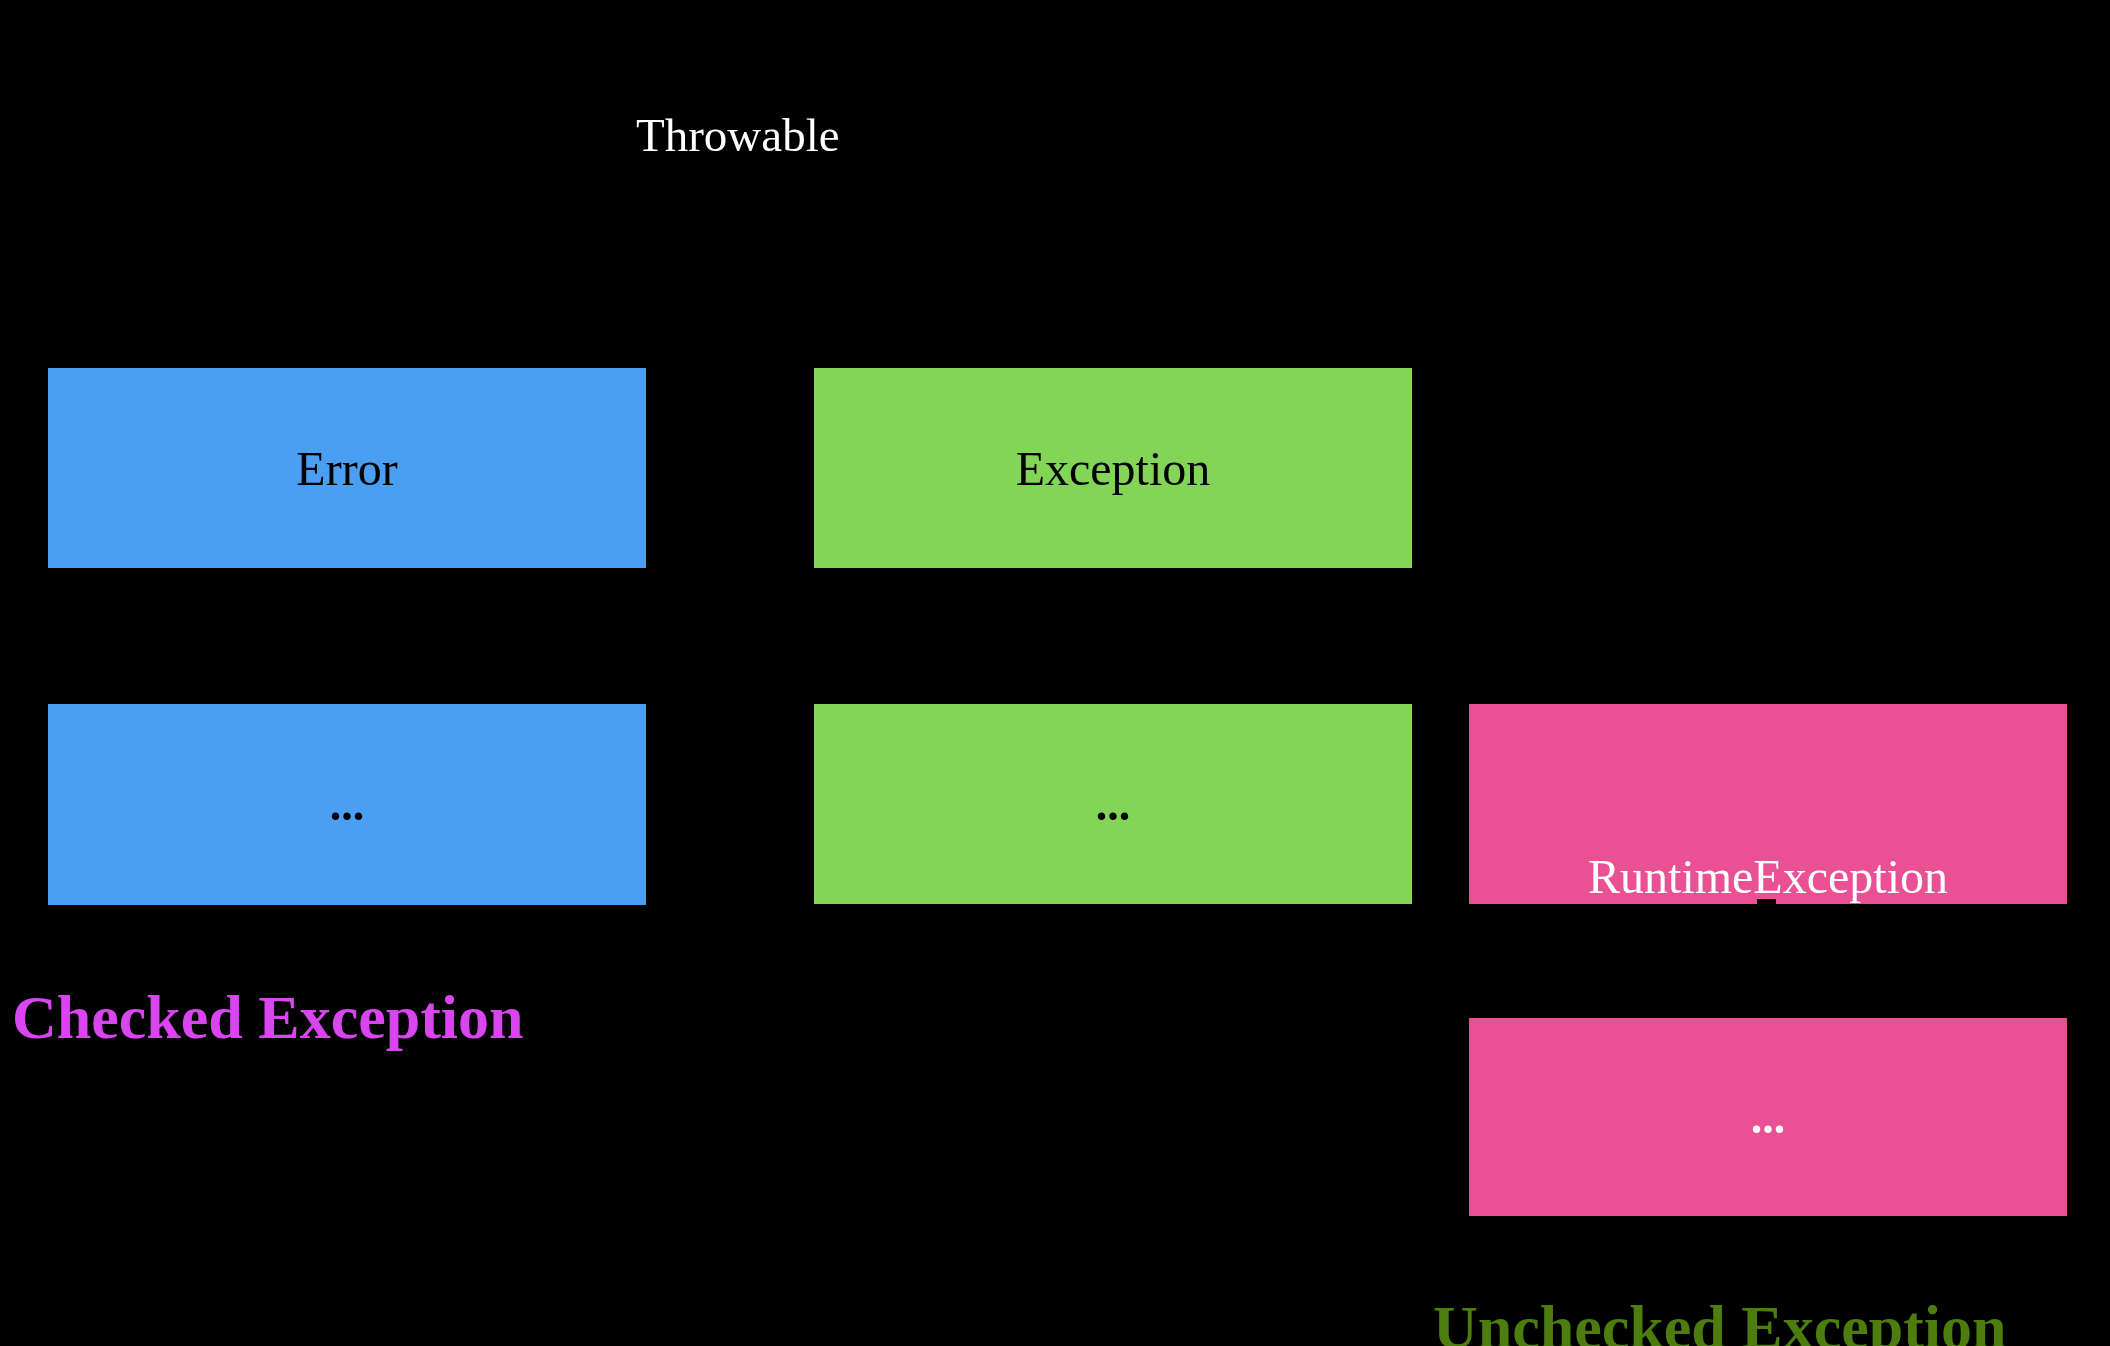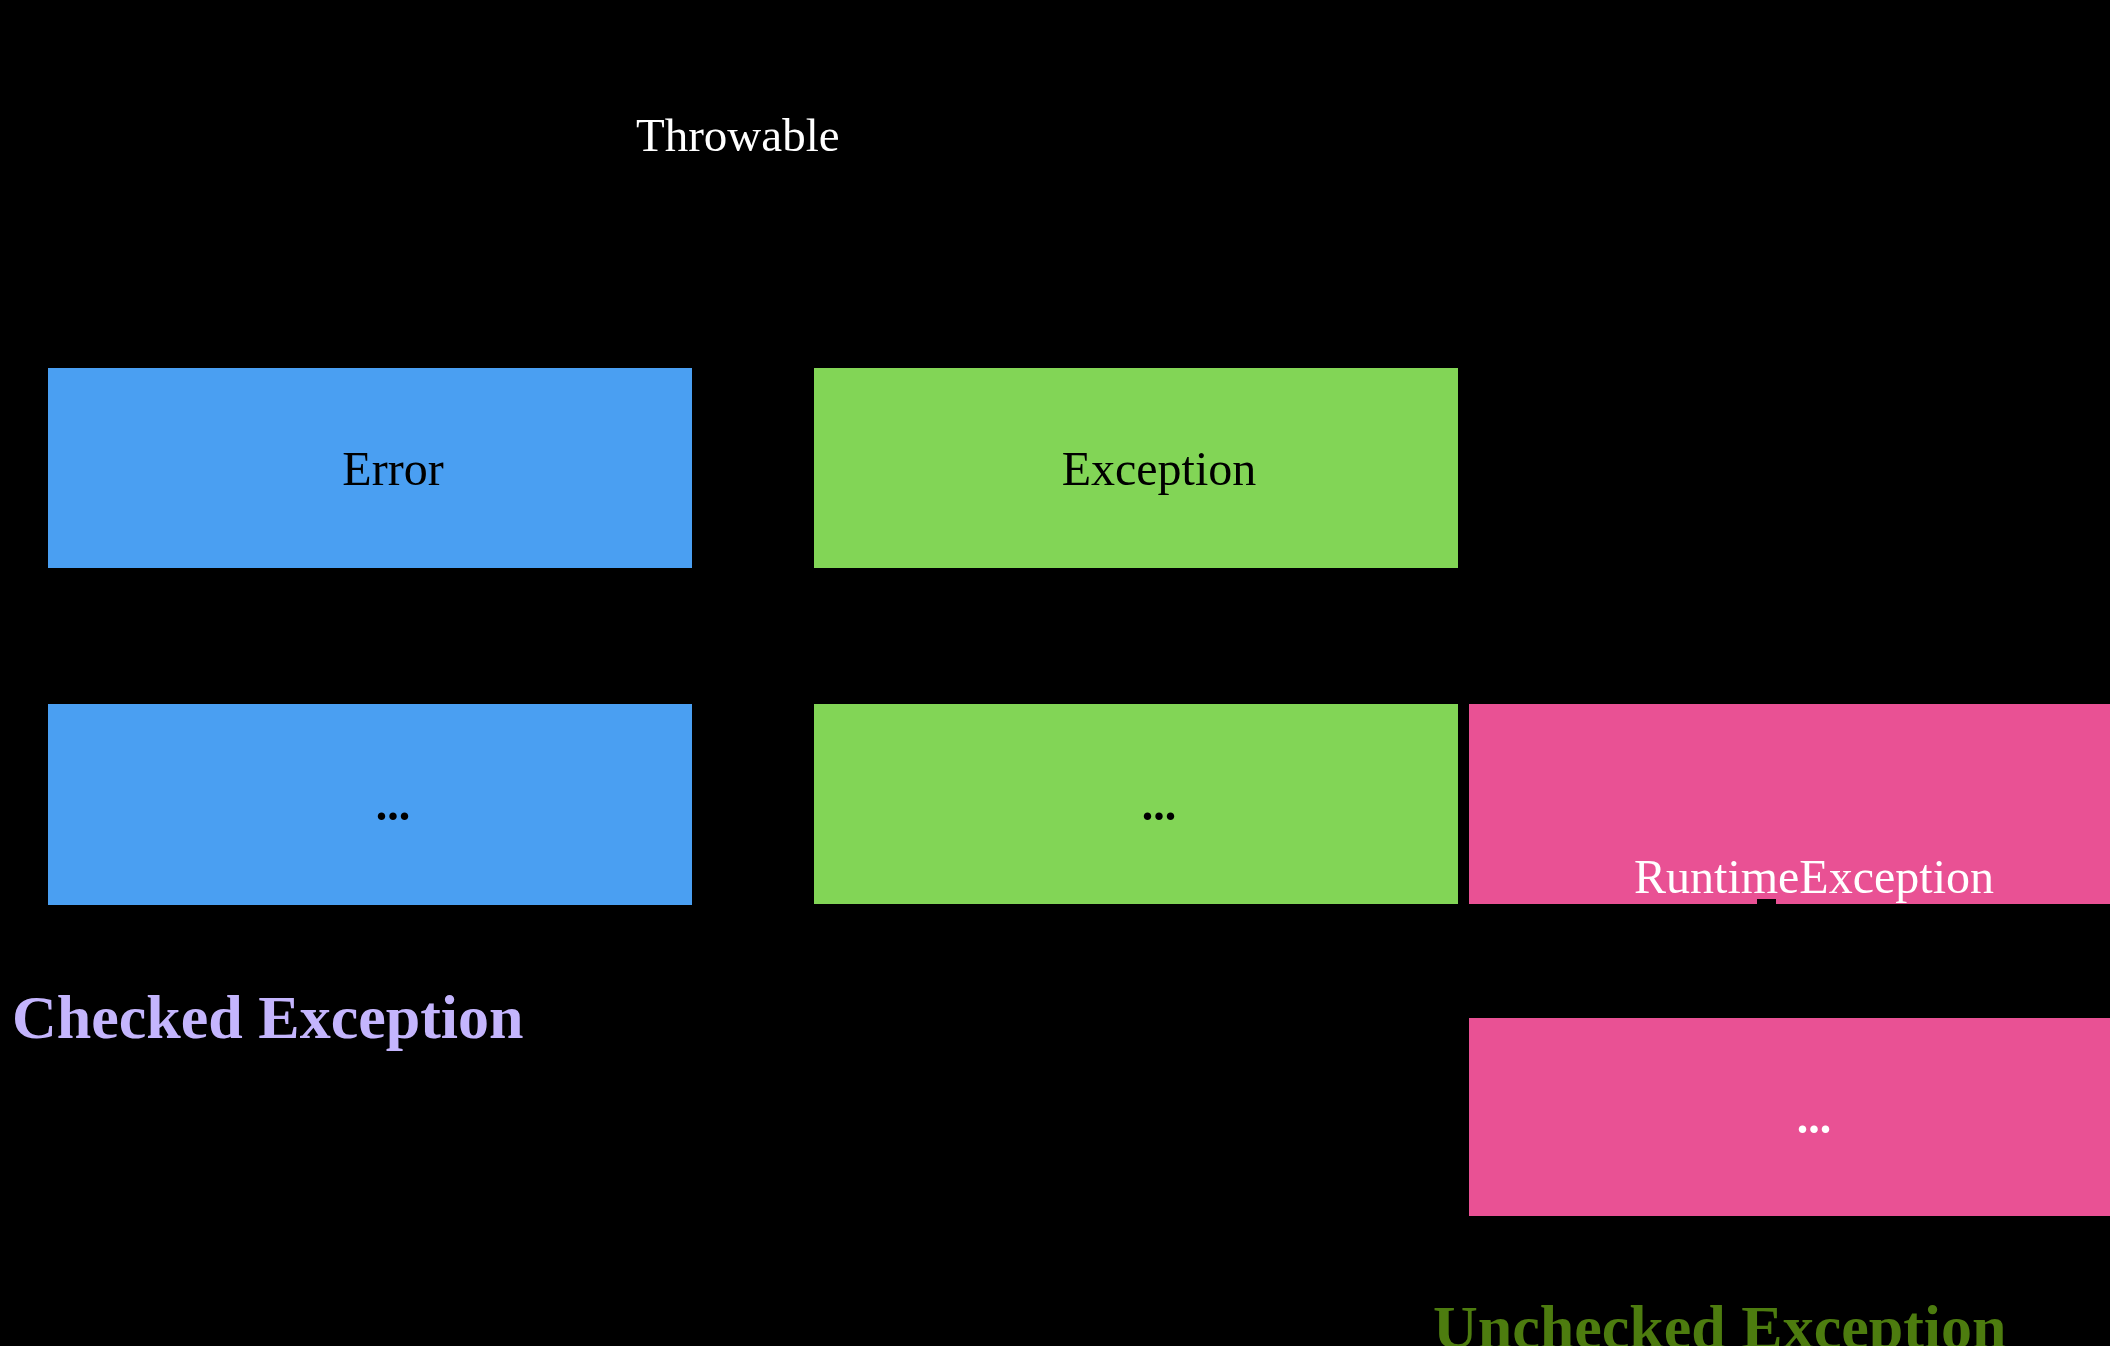--- a/index.html
+++ b/index.html
@@ -14,21 +14,20 @@
     background: #000000;
     overflow: hidden;
     font-family: Liberation Serif, serif;
     margin-top: 31px;
   }
   .node {
     position: absolute;
     display: flex;
     align-items: center;
     justify-content: center;
-    padding-left: 46px;
   }
   .node-label {
     font-size: 48px;
     font-weight: 400;
     white-space: nowrap;
   }
   .node-label.dots {
     font-weight: 700;
     font-size: 46px;
   }
@@ -95,17 +94,17 @@
   <div id="node-runtime" class="node" style="background-color: rgb(233, 81, 148);">
     <span class="node-label" style="color: rgb(255, 255, 255);">RuntimeException</span>
   </div>
 
   <div id="connector-arrowhead" style="background-color: rgb(0, 0, 0);"></div>
 
   <div id="node-runtime-more" class="node" style="background-color: rgb(233, 81, 148);">
     <span class="node-label dots" style="color: rgb(255, 255, 255);">...</span>
   </div>
 
-  <div id="caption-checked" class="free-label" style="color: #c4b5fd;">Checked Exception</div>
+  <div id="caption-checked" class="free-label" style="color: #d946ef;">Checked Exception</div>
 
   <div id="caption-unchecked" class="free-label" style="color: #4d7c0f;">Unchecked Exception</div>
 
 </div>
 
 </body></html>

